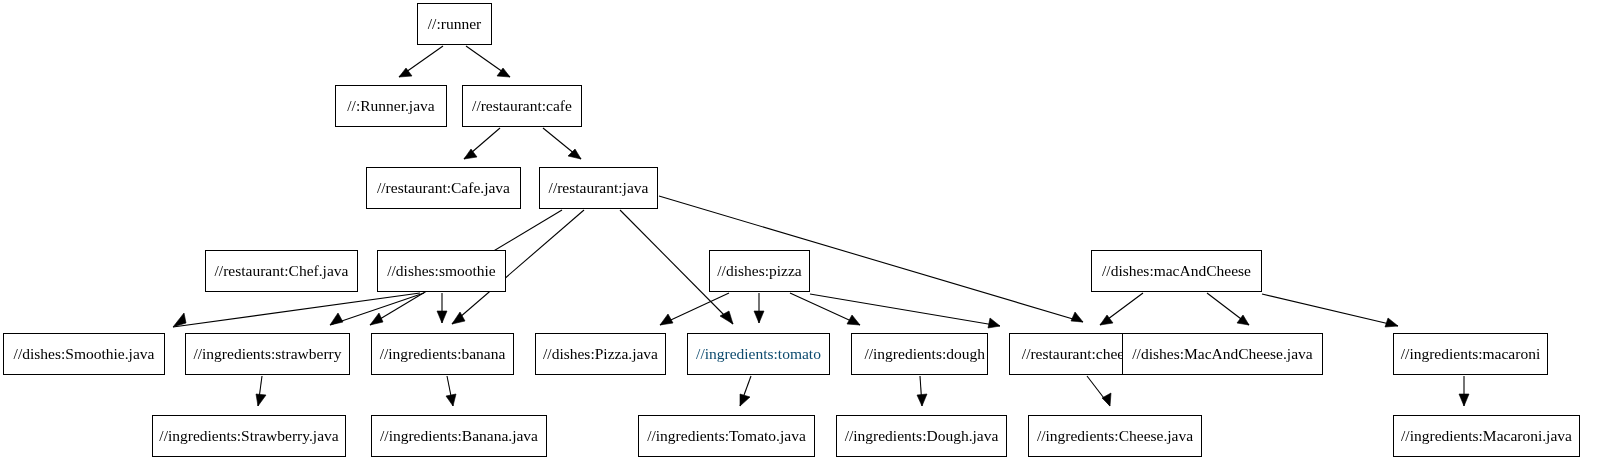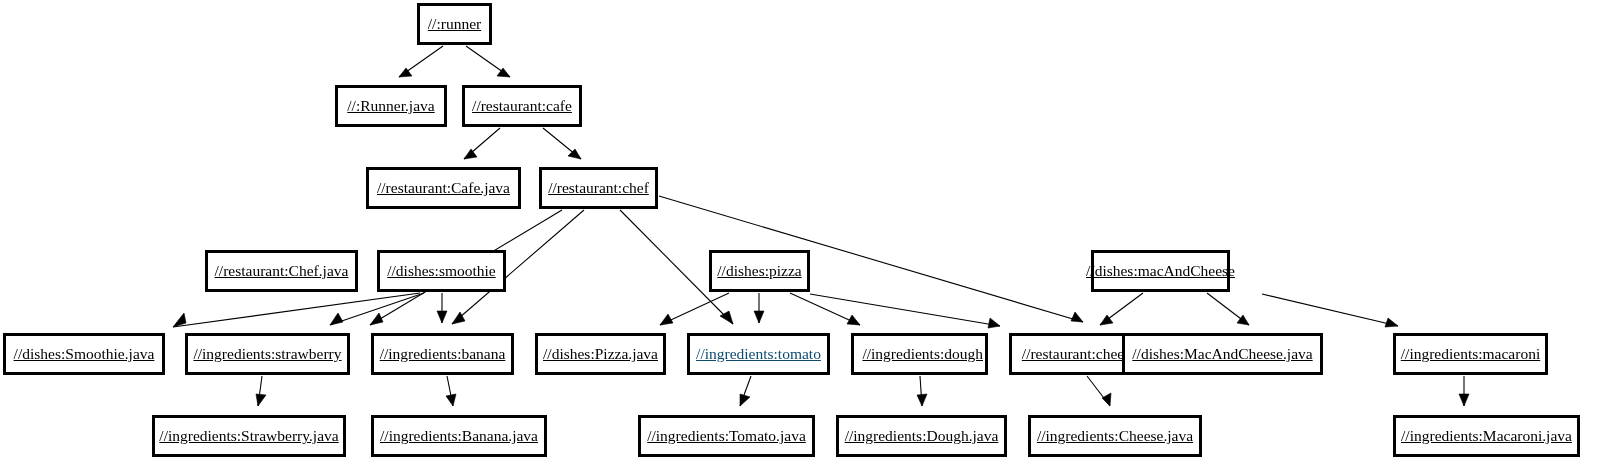--- a/index.html
+++ b/index.html
@@ -19,31 +19,30 @@
     position: absolute;
     left: 0;
     top: 0;
     width: 1600px;
     height: 468px;
     pointer-events: none;
   }
   .node {
     position: absolute;
     box-sizing: border-box;
-    border: 3px solid #4d7c0f;
+    border: 1px solid #4d7c0f;
     background: #ffffff;
     display: flex;
     align-items: center;
     justify-content: center;
     font-size: 15.5px;
     color: #000000;
     line-height: 1;
     white-space: nowrap;
     letter-spacing: 0px;
-    text-decoration: underline;
   }
   .node-label {
     display: block;
     padding: 0 2px;
   }
 </style>
 </head>
 <body>
 
 <div id="graph">
@@ -151,32 +150,32 @@
     <div class="node" style="left: 335px; top: 85px; width: 112px; height: 42px; border-color: rgb(0, 0, 0); background: rgb(255, 255, 255); color: rgb(0, 0, 0);">
       <span class="node-label">//:Runner.java</span>
     </div>
     <div class="node" style="left: 462px; top: 85px; width: 120px; height: 42px; border-color: rgb(0, 0, 0); background: rgb(255, 255, 255); color: rgb(0, 0, 0);">
       <span class="node-label">//restaurant:cafe</span>
     </div>
     <div class="node" style="left: 366px; top: 167px; width: 155px; height: 42px; border-color: rgb(0, 0, 0); background: rgb(255, 255, 255); color: rgb(0, 0, 0);">
       <span class="node-label">//restaurant:Cafe.java</span>
     </div>
     <div class="node" style="left: 539px; top: 167px; width: 119px; height: 42px; border-color: rgb(0, 0, 0); background: rgb(255, 255, 255); color: rgb(0, 0, 0);">
-      <span class="node-label">//restaurant:chef</span>
+      <span class="node-label">//restaurant:java</span>
     </div>
     <div class="node" style="left: 205px; top: 250px; width: 153px; height: 42px; border-color: rgb(0, 0, 0); background: rgb(255, 255, 255); color: rgb(0, 0, 0);">
       <span class="node-label">//restaurant:Chef.java</span>
     </div>
     <div class="node" style="left: 377px; top: 250px; width: 129px; height: 42px; border-color: rgb(0, 0, 0); background: rgb(255, 255, 255); color: rgb(0, 0, 0);">
       <span class="node-label">//dishes:smoothie</span>
     </div>
     <div class="node" style="left: 709px; top: 250px; width: 101px; height: 42px; border-color: rgb(0, 0, 0); background: rgb(255, 255, 255); color: rgb(0, 0, 0);">
       <span class="node-label">//dishes:pizza</span>
     </div>
-    <div class="node" style="left: 1091px; top: 250px; width: 139px; height: 42px; border-color: rgb(0, 0, 0); background: rgb(255, 255, 255); color: rgb(0, 0, 0);">
+    <div class="node" style="left: 1091px; top: 250px; width: 171px; height: 42px; border-color: rgb(0, 0, 0); background: rgb(255, 255, 255); color: rgb(0, 0, 0);">
       <span class="node-label">//dishes:macAndCheese</span>
     </div>
     <div class="node" style="left: 3px; top: 333px; width: 162px; height: 42px; border-color: rgb(0, 0, 0); background: rgb(255, 255, 255); color: rgb(0, 0, 0);">
       <span class="node-label">//dishes:Smoothie.java</span>
     </div>
     <div class="node" style="left: 185px; top: 333px; width: 165px; height: 42px; border-color: rgb(0, 0, 0); background: rgb(255, 255, 255); color: rgb(0, 0, 0);">
       <span class="node-label">//ingredients:strawberry</span>
     </div>
     <div class="node" style="left: 371px; top: 333px; width: 143px; height: 42px; border-color: rgb(0, 0, 0); background: rgb(255, 255, 255); color: rgb(0, 0, 0);">
       <span class="node-label">//ingredients:banana</span>

